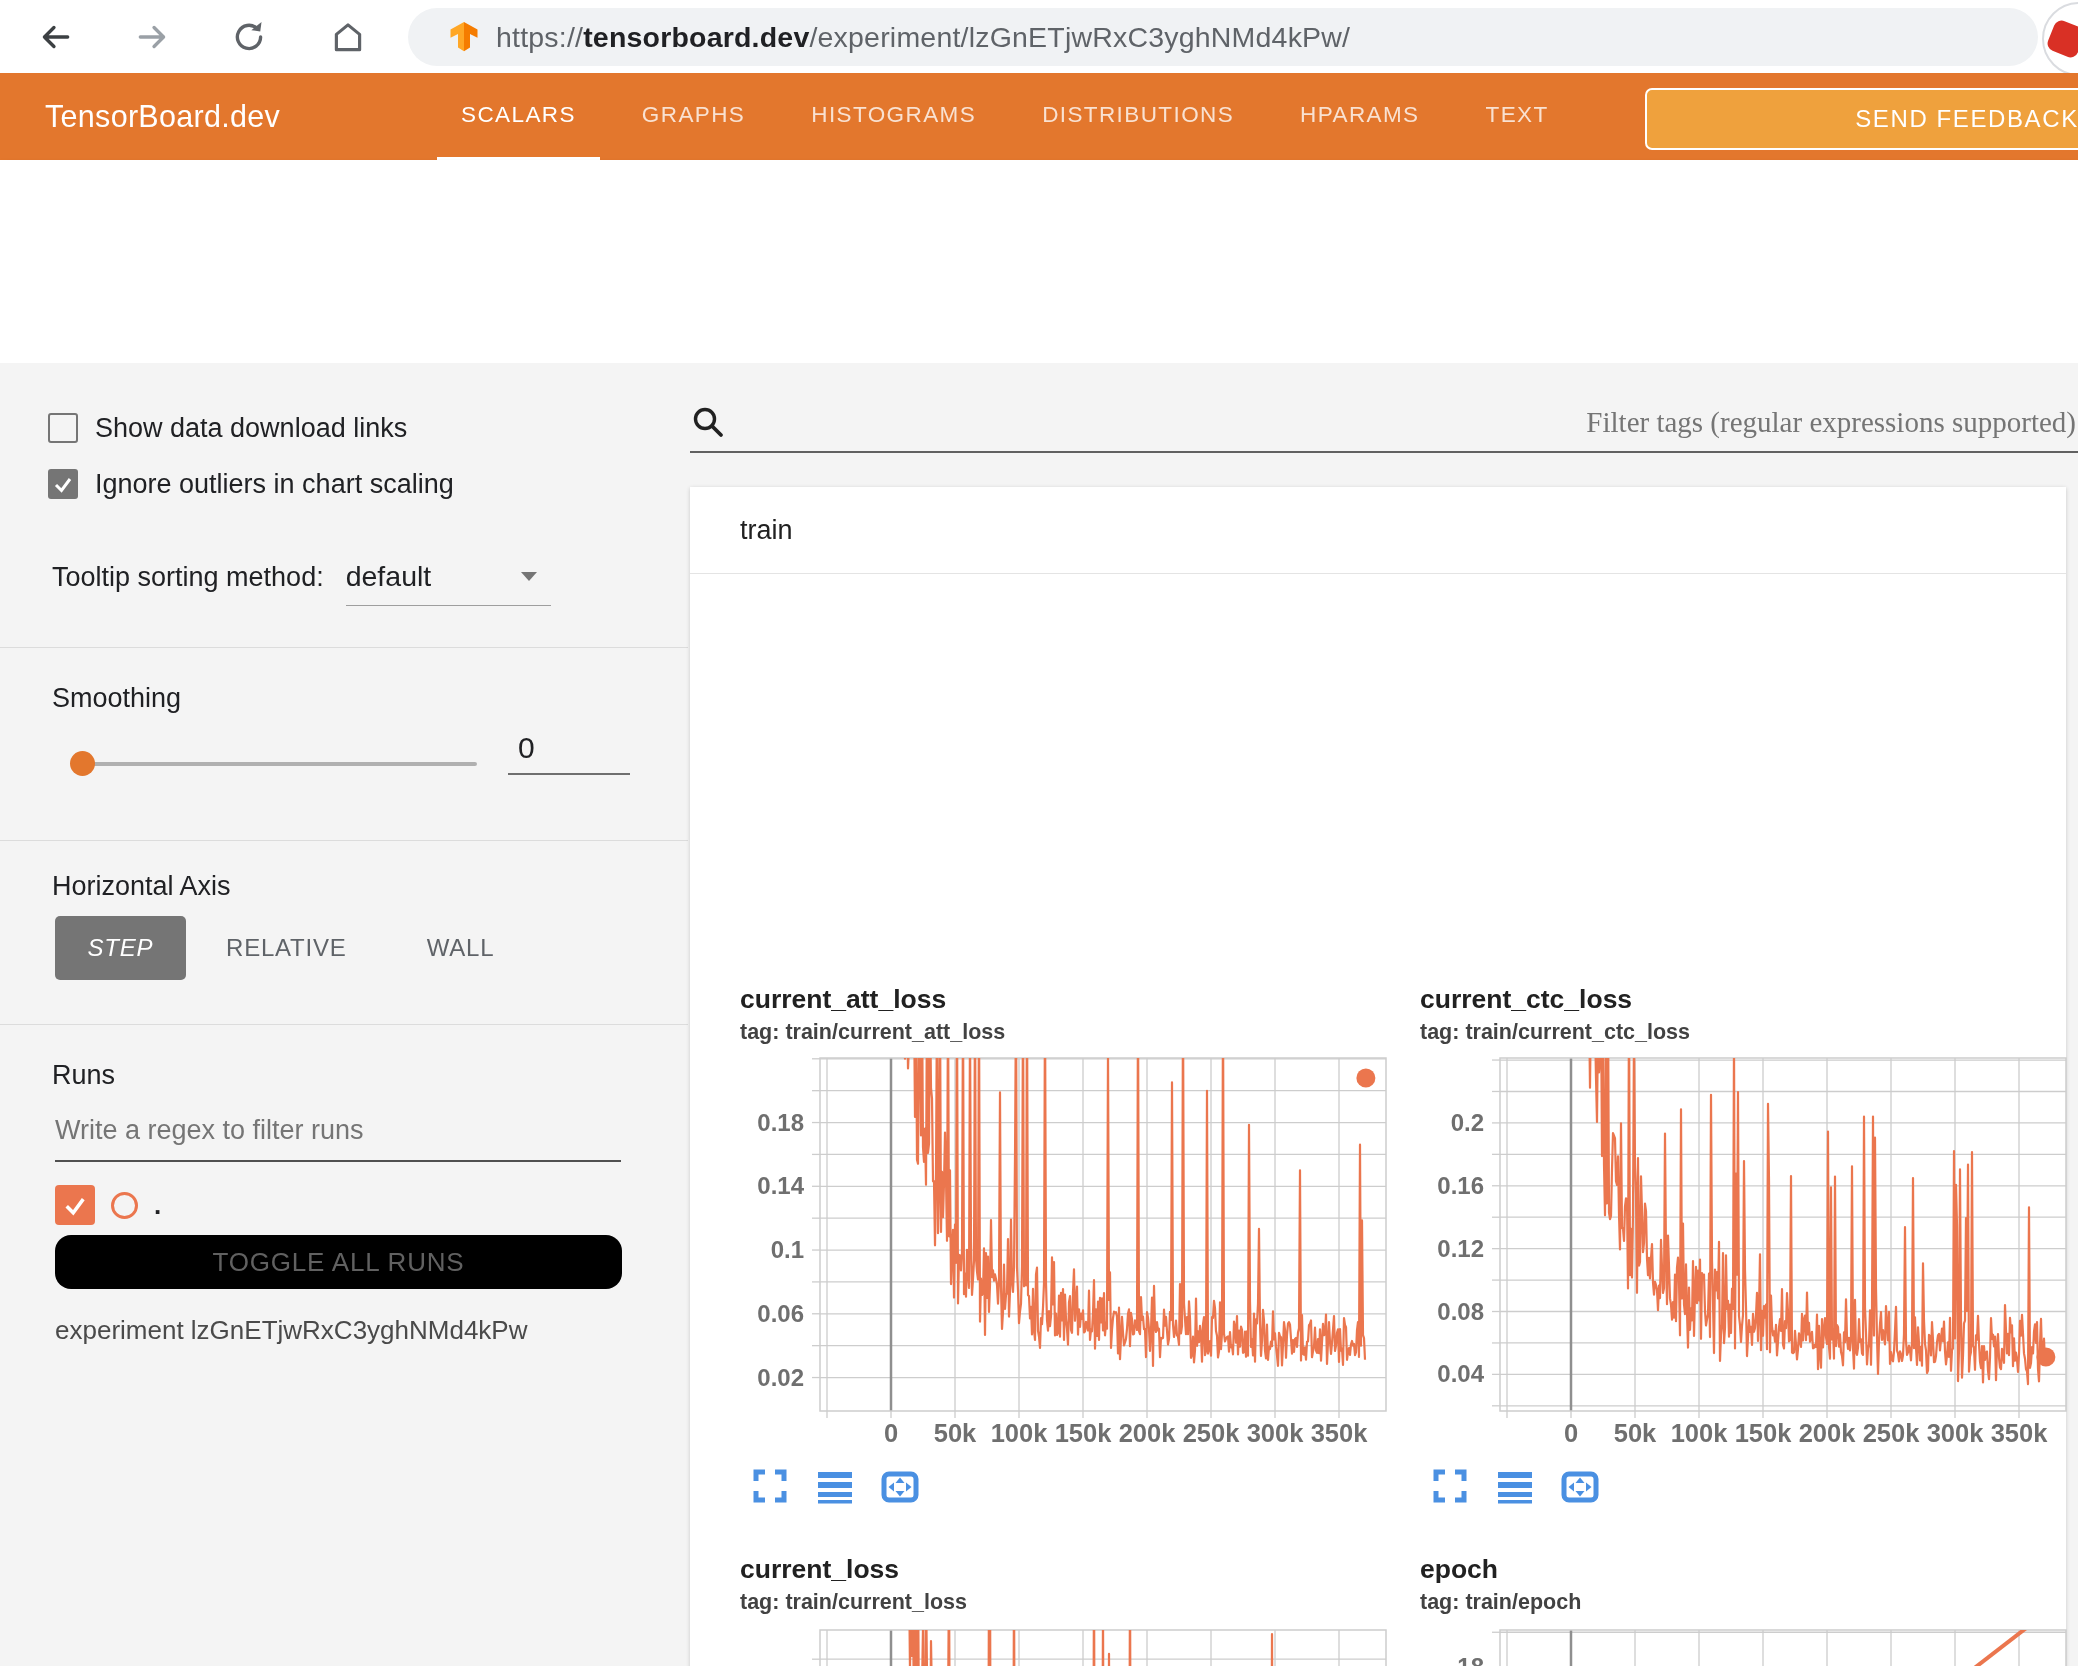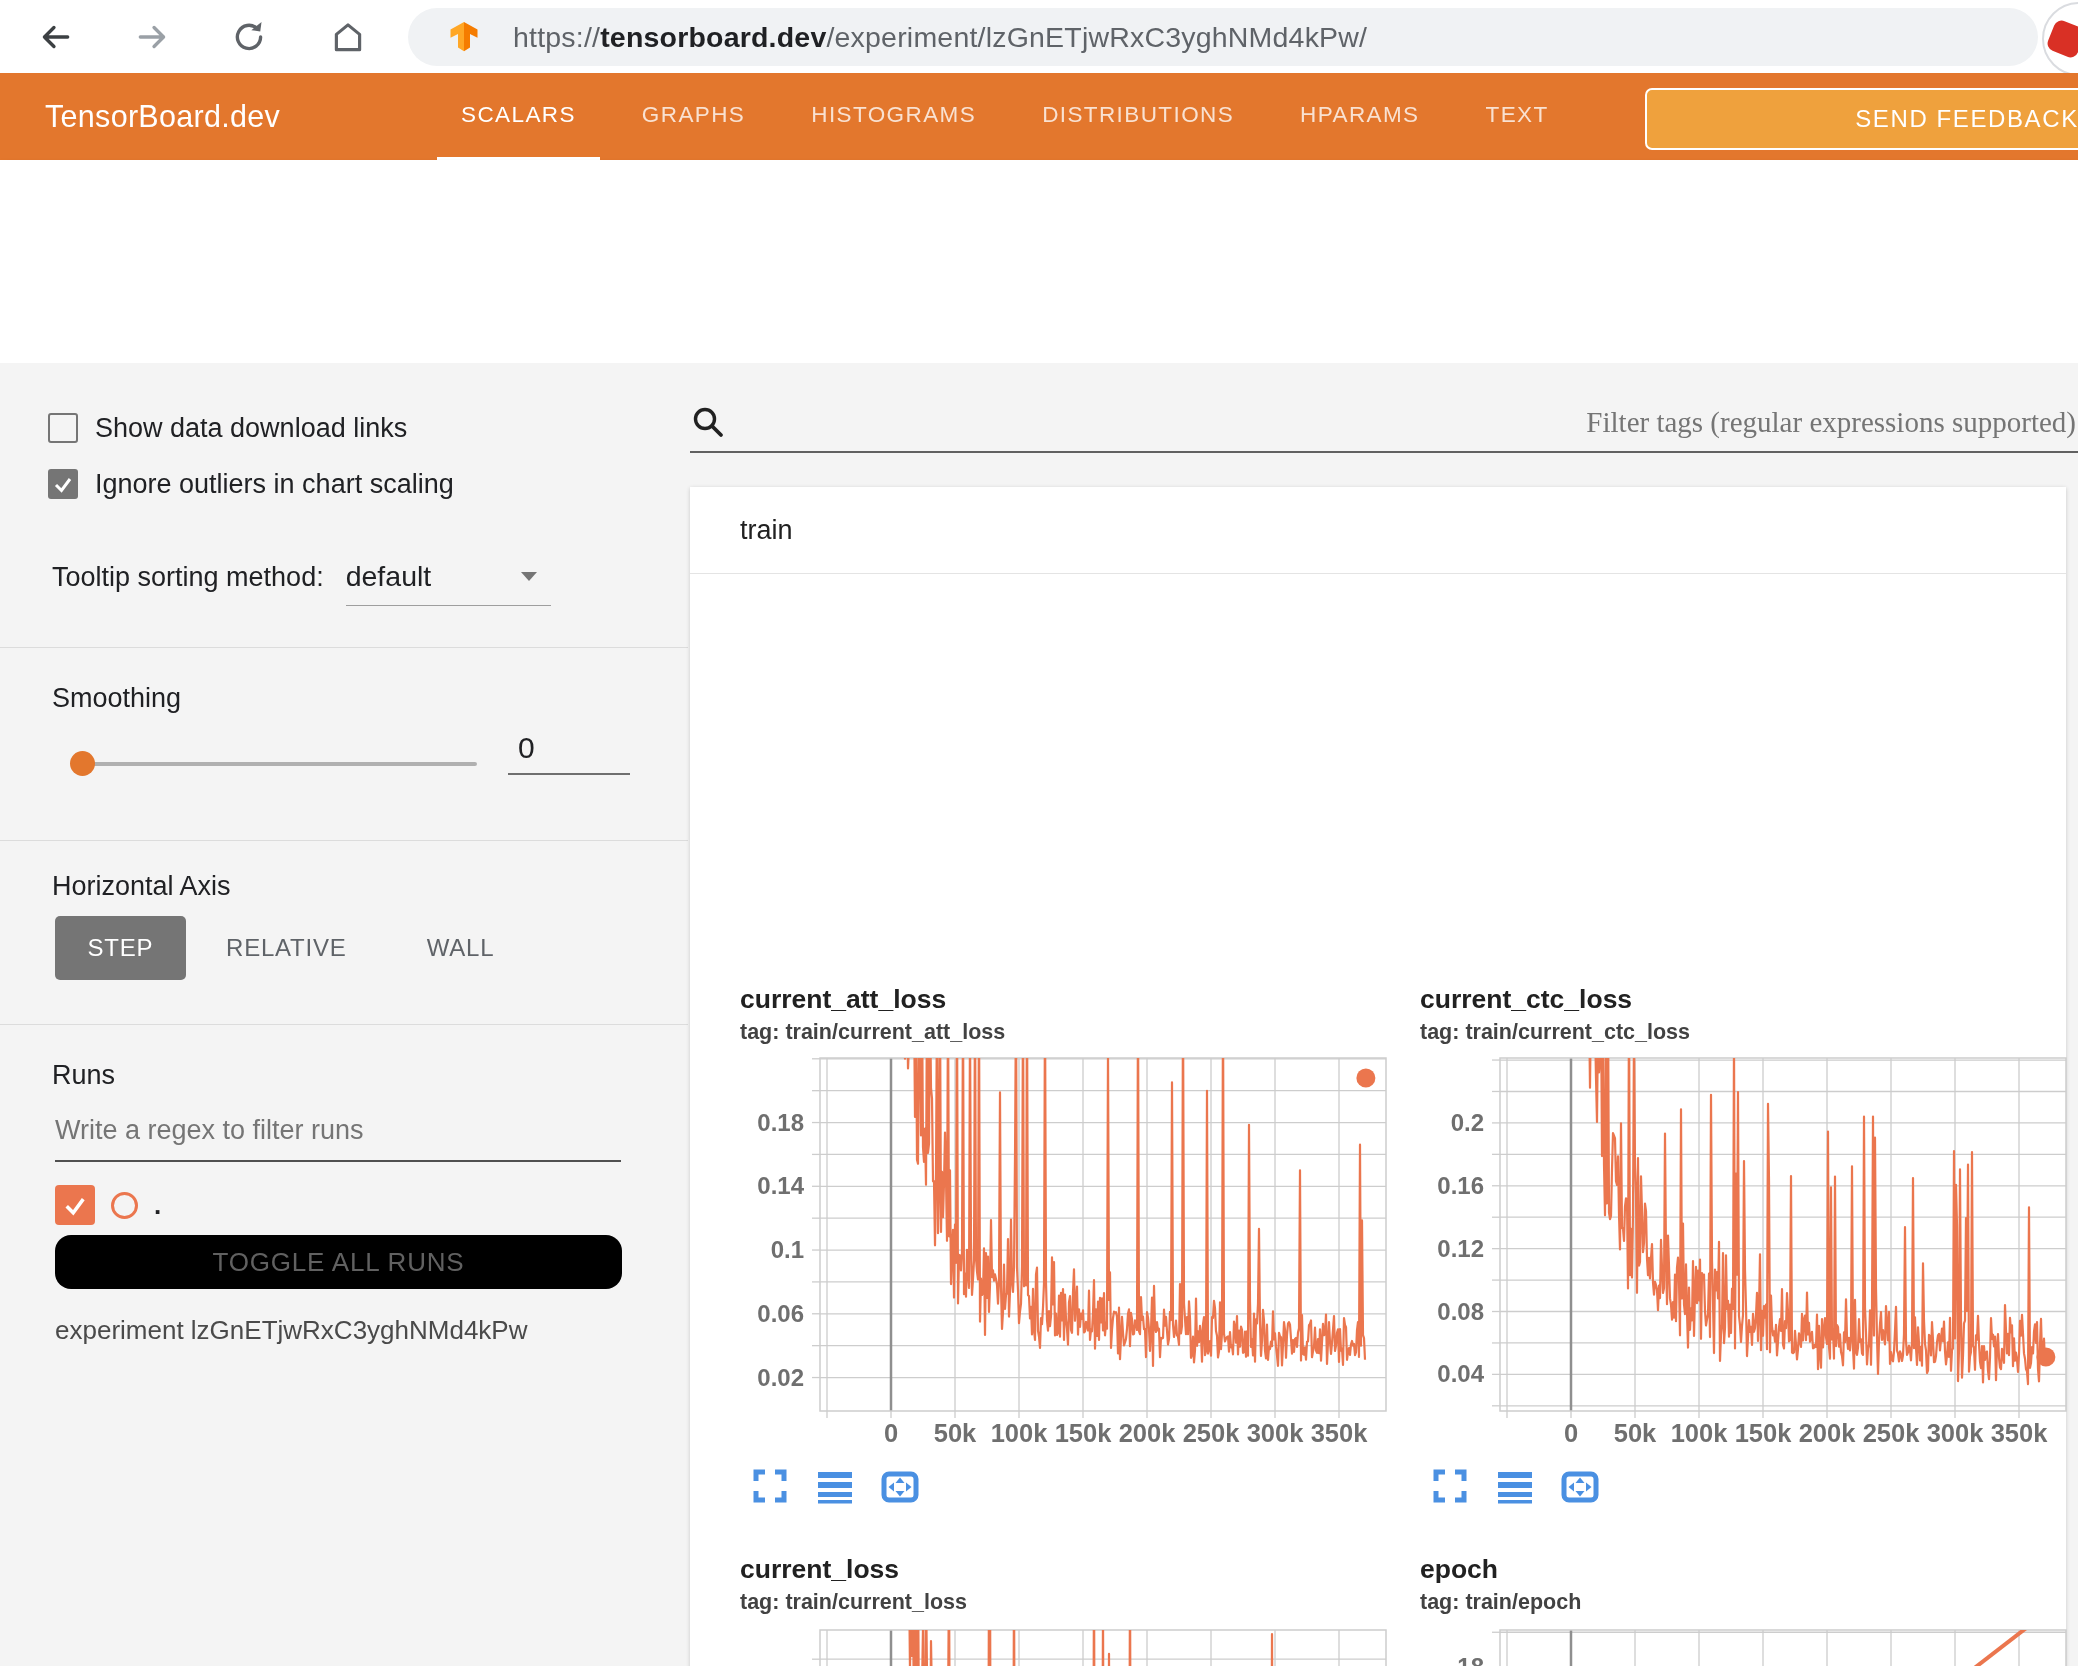--- a/index.html
+++ b/index.html
@@ -56,21 +56,21 @@
   #smoothing-label{left:52px;top:320px;font-size:27px;color:#202124;}
   #slider-track{left:81px;top:399px;width:396px;height:4px;background:#b0b0b0;border-radius:2px;}
   #slider-thumb{left:70px;top:388px;width:25px;height:25px;border-radius:50%;background:#e3772d;cursor:pointer;}
   #smoothing-value{left:508px;top:368px;width:112px;border:none;outline:none;background:transparent;
                    border-bottom:2px solid #6f6f6f;font-size:30px;color:#202124;
                    font-family:"Liberation Sans",sans-serif;padding:0 0 8px 10px;}
   #haxis-label{left:52px;top:508px;font-size:27px;color:#202124;}
   #haxis-row{left:55px;top:553px;display:flex;align-items:center;}
   .haxis-opt{font-size:24px;letter-spacing:0.8px;cursor:pointer;}
   .haxis-opt.sel{background:#757575;color:#fff;border-radius:5px;width:131px;height:64px;
-                 display:flex;align-items:center;justify-content:center;}
+                 display:flex;align-items:center;justify-content:center;font-style:italic;}
   .haxis-opt.plain{color:#5f6368;padding:0 40px;}
   #runs-label{left:52px;top:697px;font-size:27px;color:#202124;}
   #runs-regex{left:55px;top:752px;width:566px;border:none;outline:none;background:transparent;
               border-bottom:2px solid #505050;font-size:27px;color:#202124;
               font-family:"Liberation Sans",sans-serif;padding:0 0 14px 0;}
   #runs-regex::placeholder{color:#757575;}
   #run-row{left:55px;top:822px;display:flex;align-items:center;gap:16px;}
   #run-chk{width:40px;height:40px;border-radius:4px;background:#eb764e;
            display:flex;align-items:center;justify-content:center;cursor:pointer;}
   #run-swatch{width:27px;height:27px;border-radius:50%;border:3.5px solid #eb764e;box-sizing:border-box;}
@@ -116,21 +116,21 @@
       <polygon points="29,3.5 29,12.5 20.5,12.5" fill="#5f6368" transform="rotate(8 27 10)"></polygon>
     </svg>
     <svg class="abs nav-ic" style="left:329px" viewBox="0 0 36 36">
       <path d="M7 30 V15.5 L18 6.5 L29 15.5 V30 Z" stroke="#5f6368" stroke-width="3" fill="none" stroke-linejoin="round"></path>
     </svg>
     <div id="url-bar" class="abs">
       <svg style="width:36px;height:36px;margin-left:38px;flex:none" viewBox="0 0 24 24">
         <polygon points="12,2 21,7 21,12.5 16,10 16,19 12,21.5" fill="#f57c00"></polygon>
         <polygon points="12,2 3,7 3,12.5 8,10 8,19 12,21.5" fill="#ffa726"></polygon>
       </svg>
-      <div id="url-text" style="margin-left:31px"><span>https://</span><b>tensorboard.dev</b><span>/experiment/lzGnETjwRxC3yghNMd4kPw/</span></div>
+      <div id="url-text" style="margin-left:14px"><span>https://</span><b>tensorboard.dev</b><span>/experiment/lzGnETjwRxC3yghNMd4kPw/</span></div>
     </div>
     <div id="avatar" class="abs">
         <div class="red"></div>
       </div>
   </div>
 
   <div id="appbar" class="abs">
     <div id="logo" class="abs">TensorBoard.dev</div>
     <div id="nav-tabs" class="abs">
         <div class="tab active">SCALARS</div>

